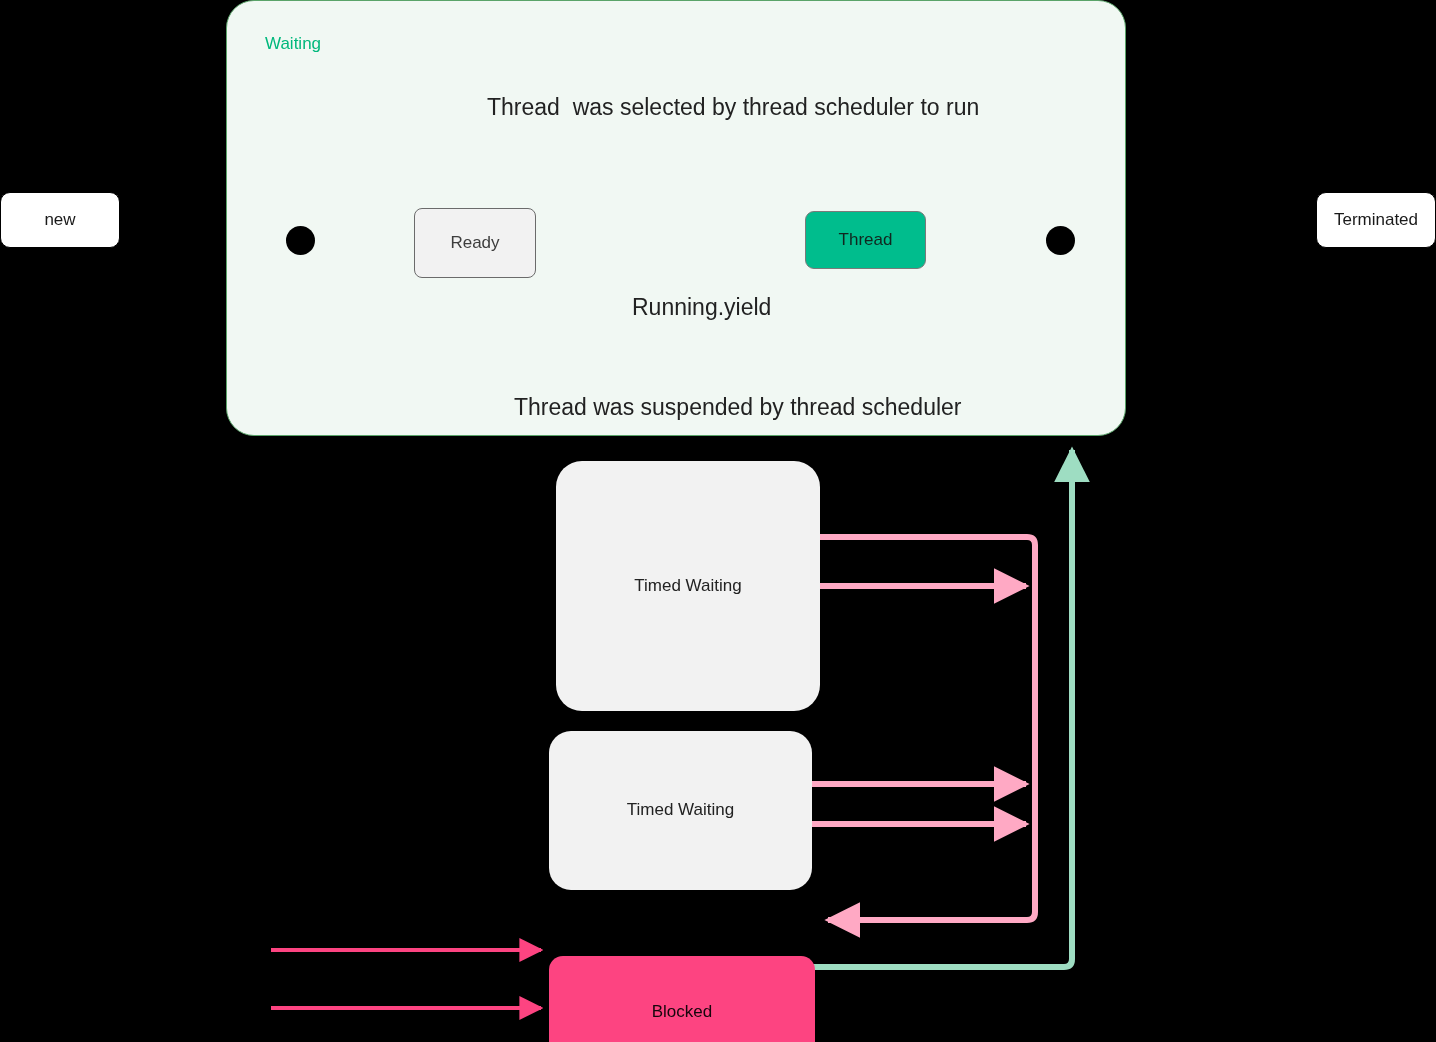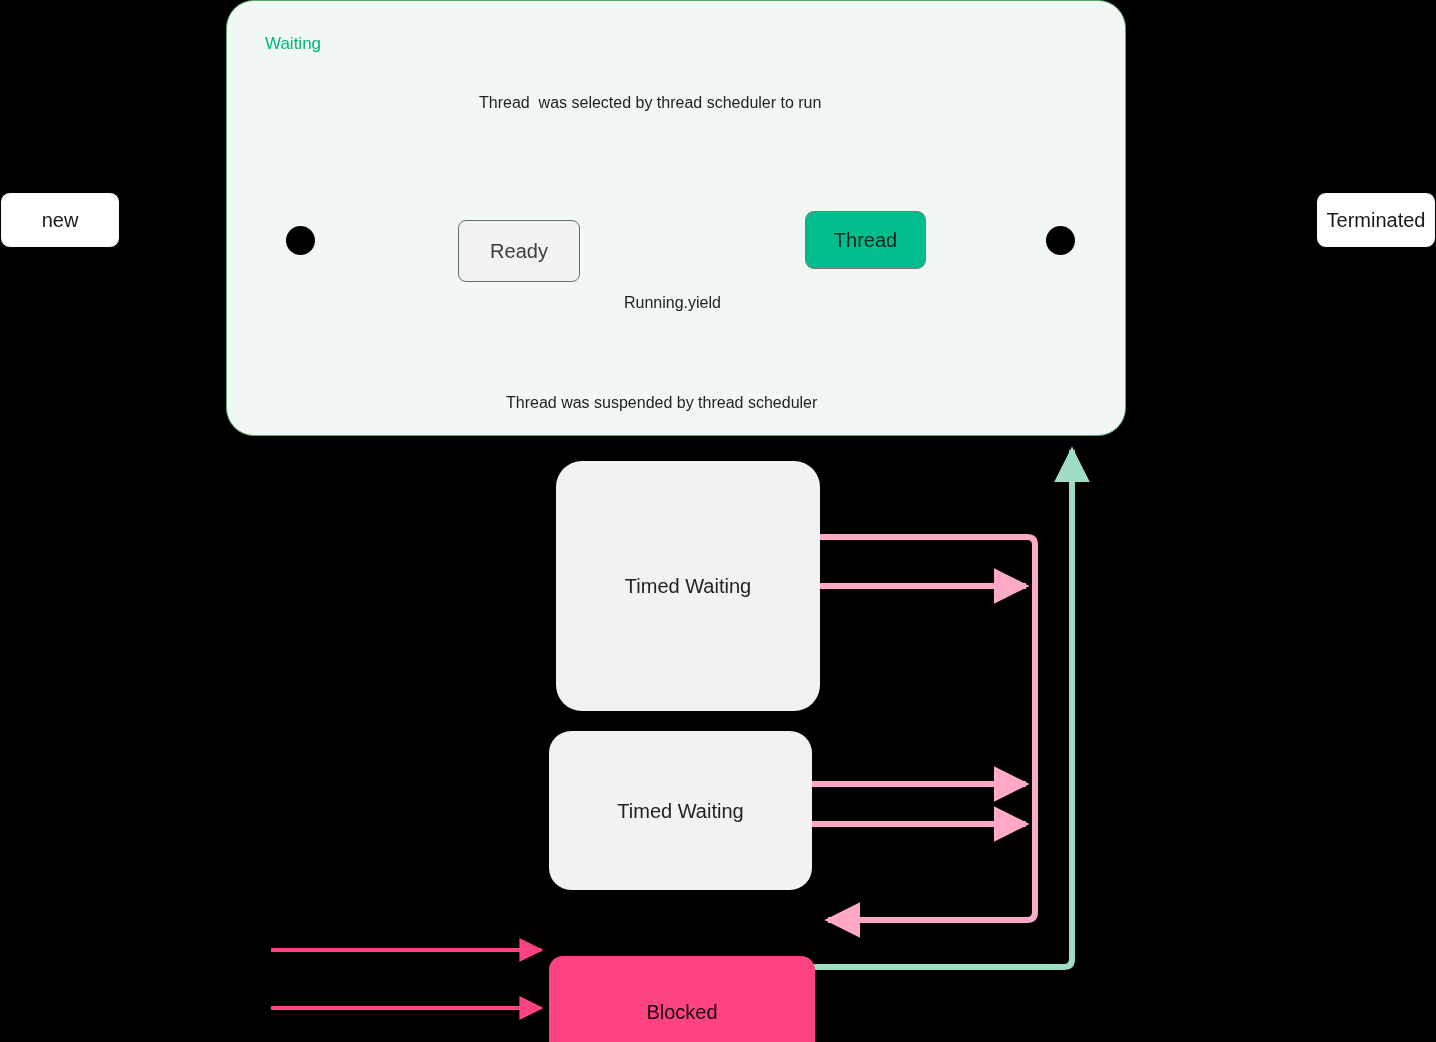--- a/index.html
+++ b/index.html
@@ -5,21 +5,21 @@
   html,body{margin:0;padding:0;background:#000;}
   #stage{
     position:relative;
     width:1436px;height:1042px;
     background:#000000;
     font-family:"Liberation Sans","DejaVu Sans",sans-serif;
     overflow:hidden;
   }
   svg.layer{position:absolute;left:0;top:0;width:1436px;height:1042px;overflow:visible;}
   .node{position:absolute;box-sizing:border-box;display:flex;align-items:center;justify-content:center;}
-  .node-label{font-size:20px;color:#1a1a1a;line-height:1.1;white-space:pre;}
+  .node-label{font-size:17px;color:#1a1a1a;line-height:1.1;white-space:pre;}
 
   
   .plain-white{
     background:#ffffff;border:1px solid #000000;border-radius:10px;
   }
   
   .composite{
     background:#F1F8F3;border:1px solid #5aa469;border-radius:28px;
   }
   .composite-title{
@@ -39,21 +39,21 @@
   .waiting-node{
     background:#F2F2F2;border:none;border-radius:26px;
   }
   .waiting-node.small{border-radius:22px;}
   .waiting-node .node-label{color:#222;}
   
   .blocked-node{
     background:#FD4481;border:none;border-radius:14px;
   }
   .blocked-node .node-label{color:#16060c;}
-  .edge-text{position:absolute;font-size:16px;color:#222222;white-space:pre;}
+  .edge-text{position:absolute;font-size:23px;color:#222222;white-space:pre;margin-left:8px;}
   .dot{position:absolute;border-radius:50%;background:#000000;}
 </style>
 </head>
 <body>
 
 <div id="stage">
 
   <svg class="layer">
     <defs>
       <marker id="ah-black" viewBox="0 0 10 10" refX="9" refY="5" markerWidth="7" markerHeight="7" orient="auto-start-reverse">
@@ -105,21 +105,21 @@
   <div class="dot" style="left:1046px;top:226px;width:29px;height:29px;"></div>
 
   <div class="node plain-white" style="left:0px;top:192px;width:120px;height:56px;">
     <span class="node-label">new</span>
   </div>
 
   <div class="node plain-white" style="left:1316px;top:192px;width:120px;height:56px;">
     <span class="node-label">Terminated</span>
   </div>
 
-  <div class="node grey-node" style="left:414px;top:220px;width:122px;height:62px;margin-left:44px;">
+  <div class="node grey-node" style="left:414px;top:208px;width:122px;height:70px;">
     <span class="node-label">Ready</span>
   </div>
 
   <div class="node running-node" style="left:805px;top:211px;width:121px;height:58px;">
     <span class="node-label">Thread</span>
   </div>
 
   <div class="node waiting-node" style="left:556px;top:461px;width:264px;height:250px;">
     <span class="node-label">Timed Waiting</span>
   </div>

